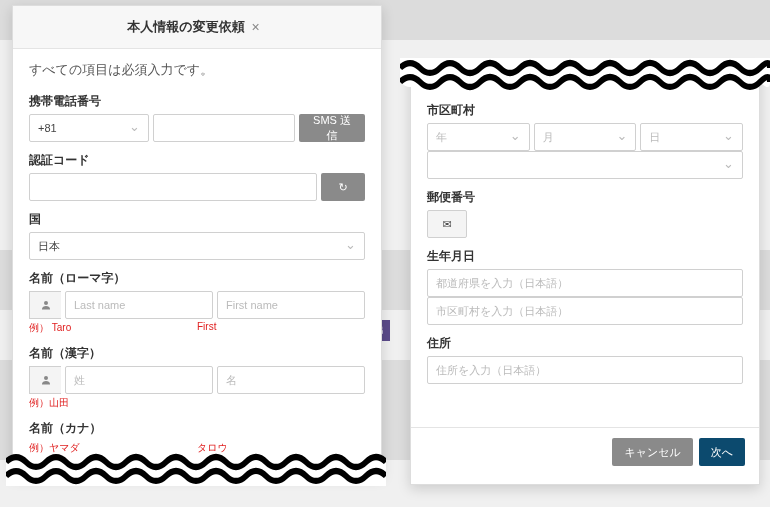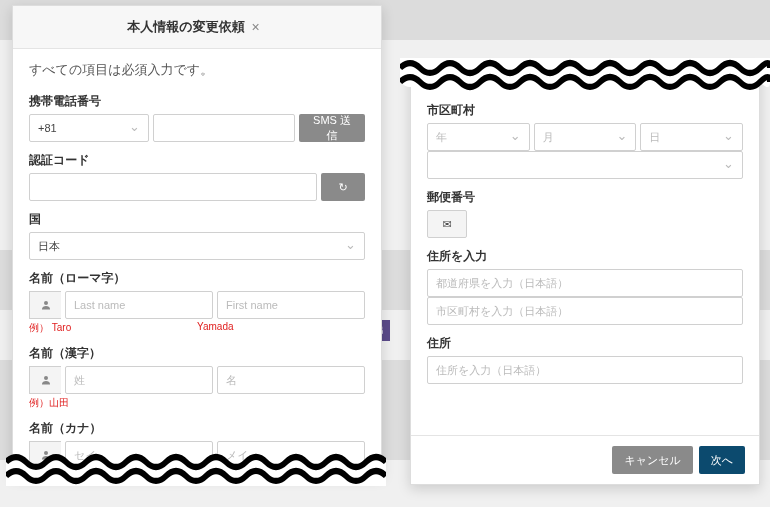--- a/index.html
+++ b/index.html
@@ -138,21 +138,21 @@
   .example span:last-child { flex: 1; }
   .wave {
     position: absolute;
     width: 370px;
     height: 34px;
     z-index: 5;
     overflow: hidden;
   }
   .footer {
     position: absolute;
-    bottom: 0;
+    bottom: 8px;
     left: 0;
     right: 0;
     padding: 10px 14px;
     display: flex;
     justify-content: flex-end;
     gap: 6px;
     border-top: 1px solid #e4e4e4;
     background: #fff;
   }
   .icon-btn {
@@ -221,50 +221,40 @@
         <svg width="12" height="12" viewBox="0 0 24 24" fill="#888">
             <circle cx="12" cy="8" r="4"></circle>
             <path d="M4 20c0-4 4-6 8-6s8 2 8 6v1H4z"></path>
           </svg>
       </div>
       <div class="input placeholder">Last name</div>
       <div class="input placeholder">First name</div>
     </div>
     <div class="example">
       <span>例） Taro</span>
-      <span>Yamada</span>
+      <span>First</span>
     </div>
 
     <div class="label">名前（漢字）</div>
     <div class="row">
       <div class="addon">
         <svg width="12" height="12" viewBox="0 0 24 24" fill="#888">
             <circle cx="12" cy="8" r="4"></circle>
             <path d="M4 20c0-4 4-6 8-6s8 2 8 6v1H4z"></path>
           </svg>
       </div>
       <div class="input placeholder">姓</div>
       <div class="input placeholder">名</div>
     </div>
     <div class="example">
       <span>例）山田</span>
         <span></span>
     </div>
 
     <div class="label">名前（カナ）</div>
-    <div class="row">
-      <div class="addon">
-        <svg width="12" height="12" viewBox="0 0 24 24" fill="#888">
-            <circle cx="12" cy="8" r="4"></circle>
-            <path d="M4 20c0-4 4-6 8-6s8 2 8 6v1H4z"></path>
-          </svg>
-      </div>
-      <div class="input placeholder">セイ</div>
-      <div class="input placeholder">メイ</div>
-    </div>
     <div class="example">
       <span>例）ヤマダ</span>
       <span>タロウ</span>
     </div>
   </div>
 </div>
 
 <div class="modal modal-right">
   <div class="modal-body" style="padding-bottom:50px;">
     <div class="label" style="margin-top:24px;">市区町村</div>
@@ -282,21 +272,21 @@
 
     <div class="select"></div>
 
     <div class="label">郵便番号</div>
     <div class="row">
       <div class="icon-btn">
         <span>✉</span>
       </div>
     </div>
 
-    <div class="label">住所を入力</div>
+    <div class="label">生年月日</div>
     <div class="input placeholder">都道府県を入力（日本語）</div>
 
     <div class="input placeholder">市区町村を入力（日本語）</div>
 
     <div class="label">住所</div>
     <div class="input placeholder">住所を入力（日本語）</div>
   </div>
   <div class="footer">
     <button class="btn btn-gray">キャンセル</button>
     <button class="btn btn-orange">次へ</button>

